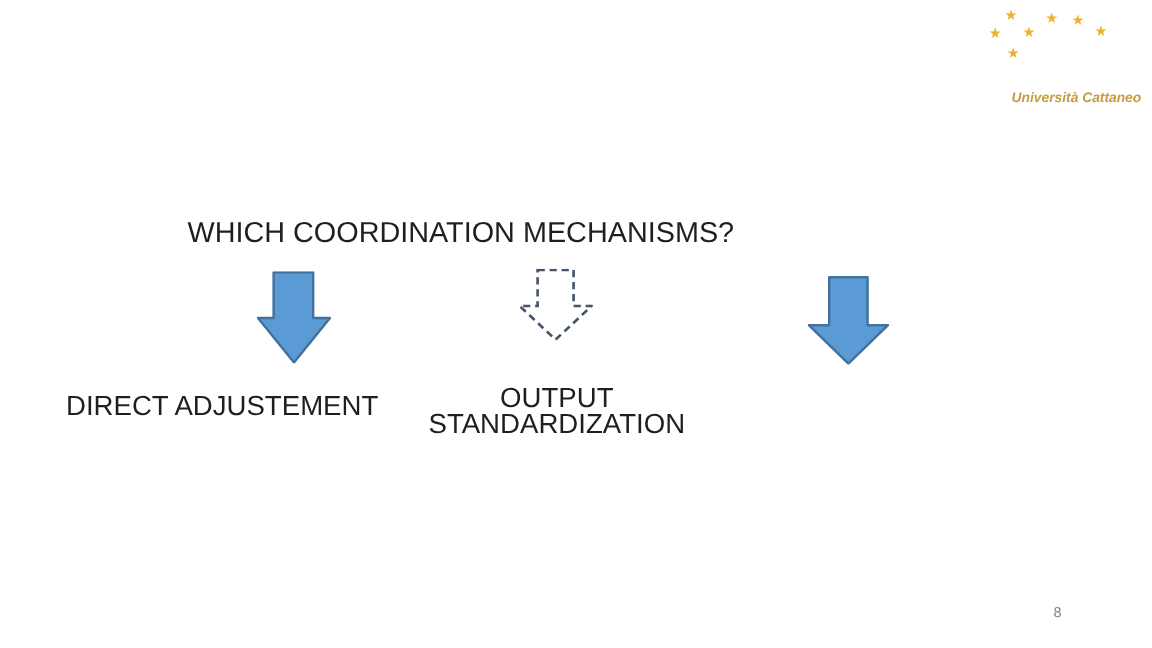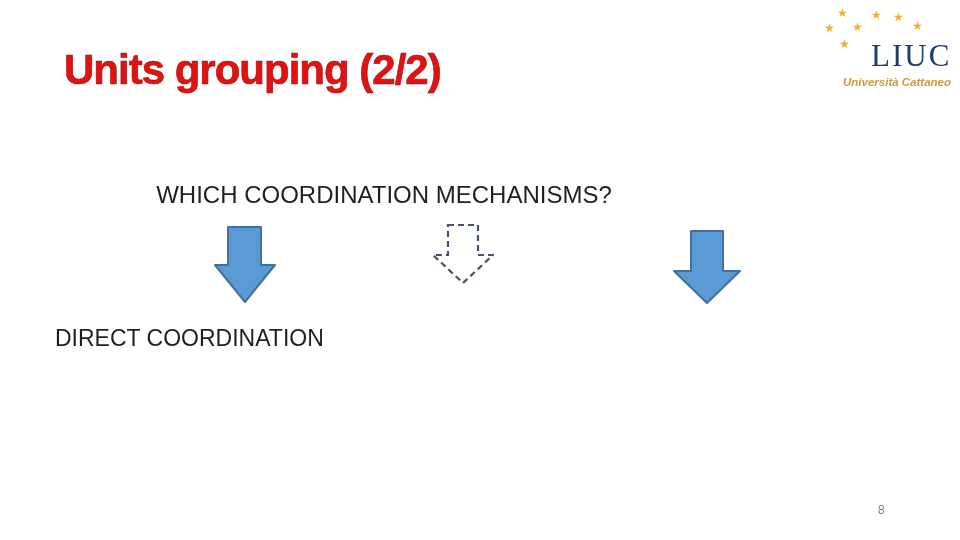--- a/index.html
+++ b/index.html
@@ -111,47 +111,46 @@
     top: 503px;
     font-size: 12px;
     color: var(--page-gray);
   }
 </style>
 </head>
 <body>
 
 <div class="slide">
 
-  <div class="slide-title">Units grouping (2/2)</div>
 
   <div class="logo">
     <span class="star" style="left:22px; top:7px;">★</span>
     <span class="star" style="left:56px; top:9px;">★</span>
     <span class="star" style="left:78px; top:11px;">★</span>
     <span class="star" style="left:97px; top:20px;">★</span>
     <span class="star" style="left:37px; top:21px;">★</span>
     <span class="star" style="left:9px;  top:22px;">★</span>
     <span class="star" style="left:24px; top:38px;">★</span>
-    <div class="logo-wordmark">LIUC</div>
     <div class="logo-subtitle">Università Cattaneo</div>
   </div>
 
   <div class="slide-heading">WHICH COORDINATION MECHANISMS?</div>
 
   <svg class="arrow-svg" style="left:214px; top:226px;" width="62" height="77" viewBox="0 0 62 77">
     <polygon class="arrow-solid" points="14,1 47,1 47,39 61,39 31,76 1,39 14,39"></polygon>
   </svg>
 
   <svg class="arrow-svg" style="left:432px; top:224px;" width="62" height="60" viewBox="0 0 62 60">
     <polygon class="arrow-dashed" points="16,1 46,1 46,31 61,31 31,59 1,31 16,31"></polygon>
   </svg>
 
   <svg class="arrow-svg" style="left:673px; top:230px;" width="68" height="74" viewBox="0 0 68 74">
     <polygon class="arrow-solid" points="18,1 50,1 50,41 67,41 34,73 1,41 18,41"></polygon>
   </svg>
 
-  <div class="mech-label one">DIRECT COORDINATION</div>
+  <div class="mech-label one">DIRECT ADJUSTEMENT</div>
 
+  <div class="mech-label two">OUTPUT STANDARDIZATION</div>
 
 
   <div class="page-number">8</div>
 
 </div>
 
 </body></html>

